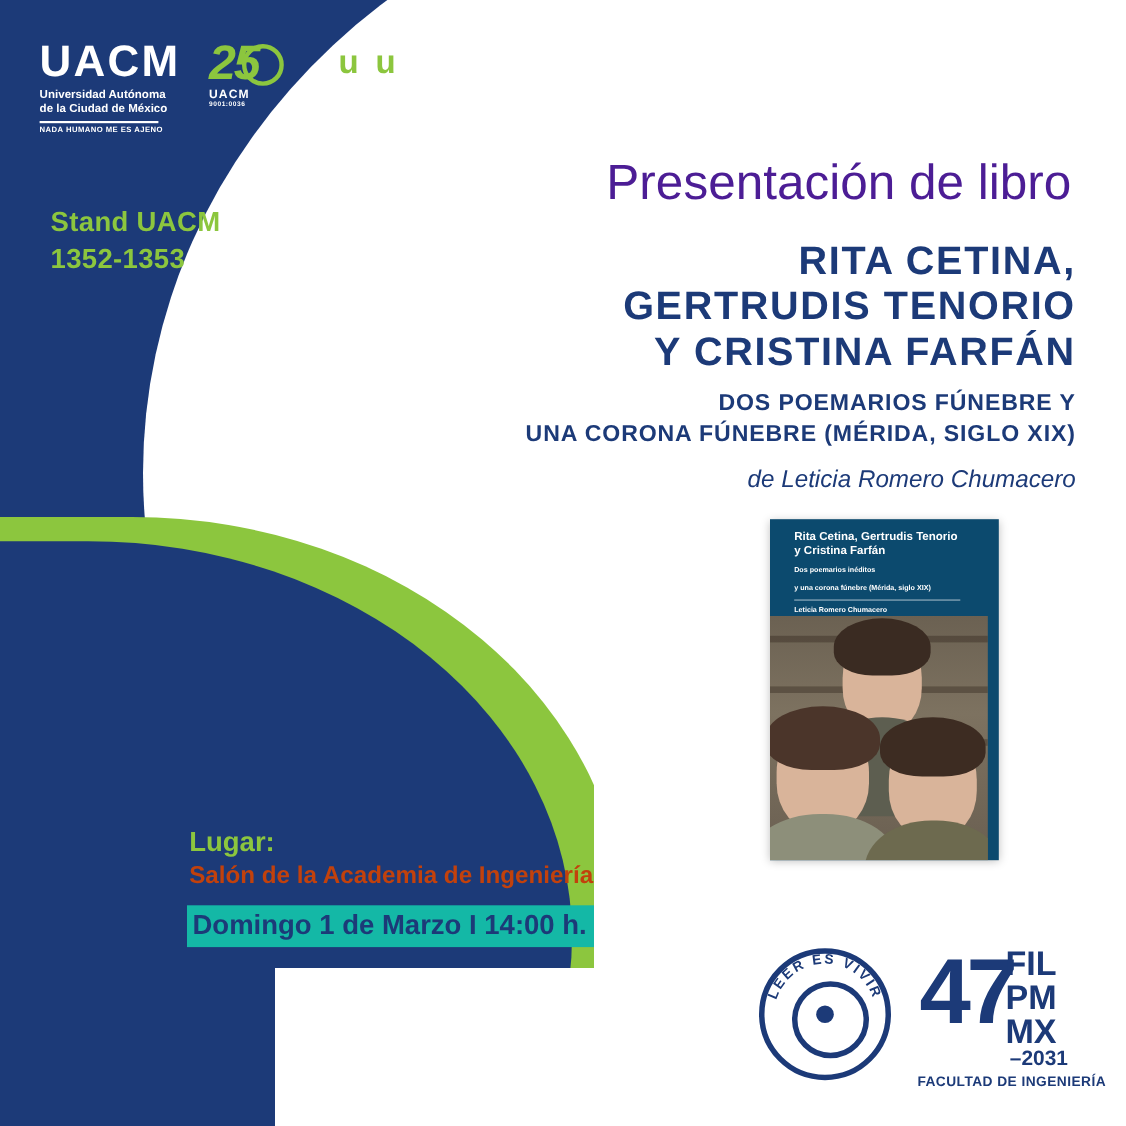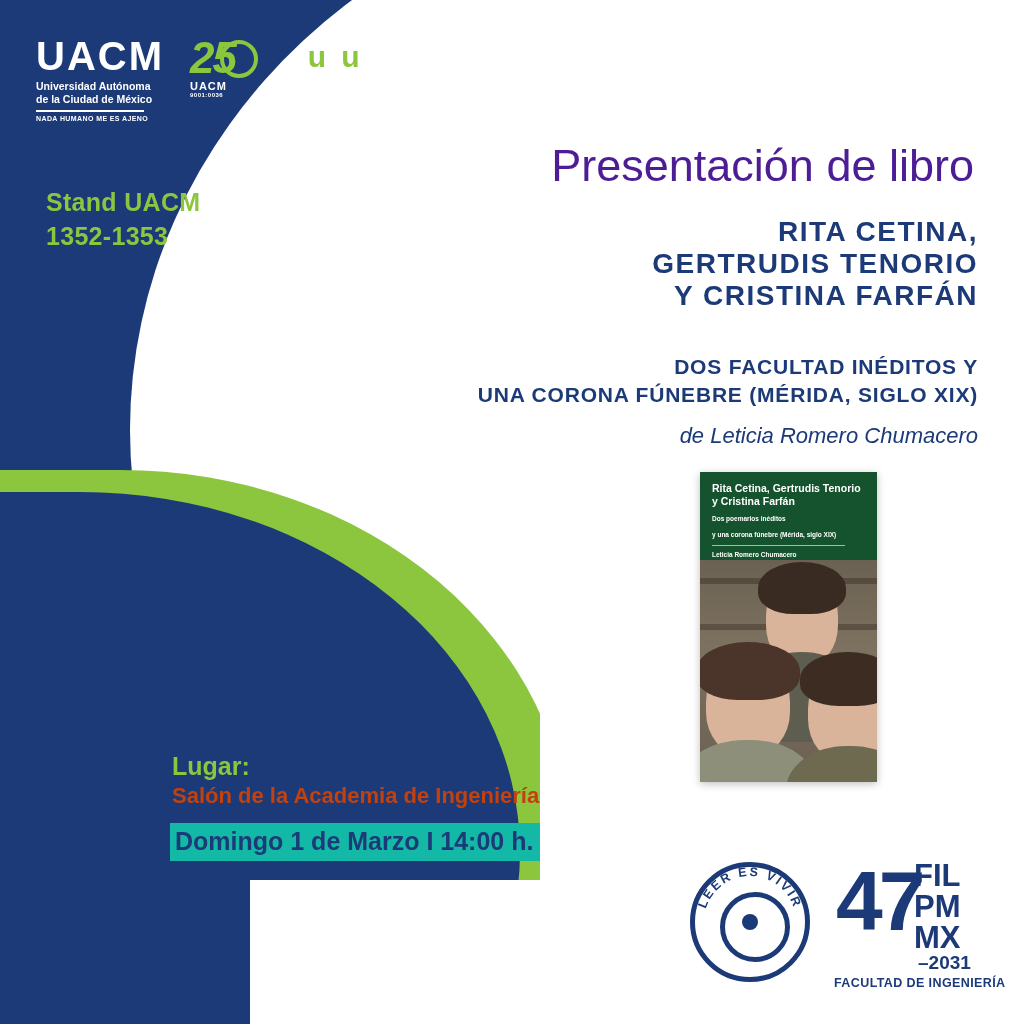--- a/index.html
+++ b/index.html
@@ -149,21 +149,21 @@
   .presentacion {
     right: 50px; top: 140px;
     color: #4c1d95;
     font-size: 45px;
     font-weight: 500;
     text-align: right;
   }
   .title {
     right: 46px; top: 216px;
     color: #1c3a78;
-    font-size: 28px;
+    font-size: 36px;
     font-weight: bold;
     line-height: 1.15;
     letter-spacing: 1.5px;
     text-align: right;
   }
   .subtitle {
     right: 46px; top: 353px;
     color: #1c3a78;
     font-size: 21px;
     font-weight: bold;
@@ -175,24 +175,25 @@
     right: 46px; top: 423px;
     color: #1c3a78;
     font-size: 22px;
     font-style: italic;
     text-align: right;
   }
 
   
   .book {
     left: 700px; top: 472px;
-    width: 177px; height: 310px;
-    background: #14532d;
+    width: 198px; height: 310px;
+    background: #0c4a6e;
     box-shadow: 0 2px 8px rgba(0,0,0,.25);
     overflow: hidden;
+    padding-left: 10px;
   }
   .book .bk-top {
     padding: 10px 10px 0 12px;
     color: #ffffff;
   }
   .book .bk-title { font-size: 10.5px; font-weight: bold; line-height: 1.25; }
   .book .bk-sub { font-size: 6.5px; font-weight: bold; line-height: 1.3; margin-top: 7px; }
   .book .bk-rule { width: 86%; height: 1px; background: rgba(255,255,255,.6); margin: 6px 0 5px 0; }
   .book .bk-author { font-size: 6.5px; font-weight: bold; }
   .book .bk-photo {
@@ -354,21 +355,21 @@
 
   <div class="layer presentacion">Presentación de libro</div>
 
   <div class="layer title">
     <div>RITA CETINA,</div>
     <div>GERTRUDIS TENORIO</div>
     <div>Y CRISTINA FARFÁN</div>
   </div>
 
   <div class="layer subtitle">
-    <div>DOS FACULTAD INÉDITOS Y</div>
+    <div>DOS POEMARIOS FÚNEBRE Y</div>
     <div>UNA CORONA FÚNEBRE (MÉRIDA, SIGLO XIX)</div>
   </div>
 
   <div class="layer author">de Leticia Romero Chumacero</div>
 
   <div class="layer book">
     <div class="bk-top">
       <div class="bk-title">Rita Cetina, Gertrudis Tenorio</div>
       <div class="bk-title">y Cristina Farfán</div>
       <div class="bk-sub">Dos poemarios inéditos</div>

